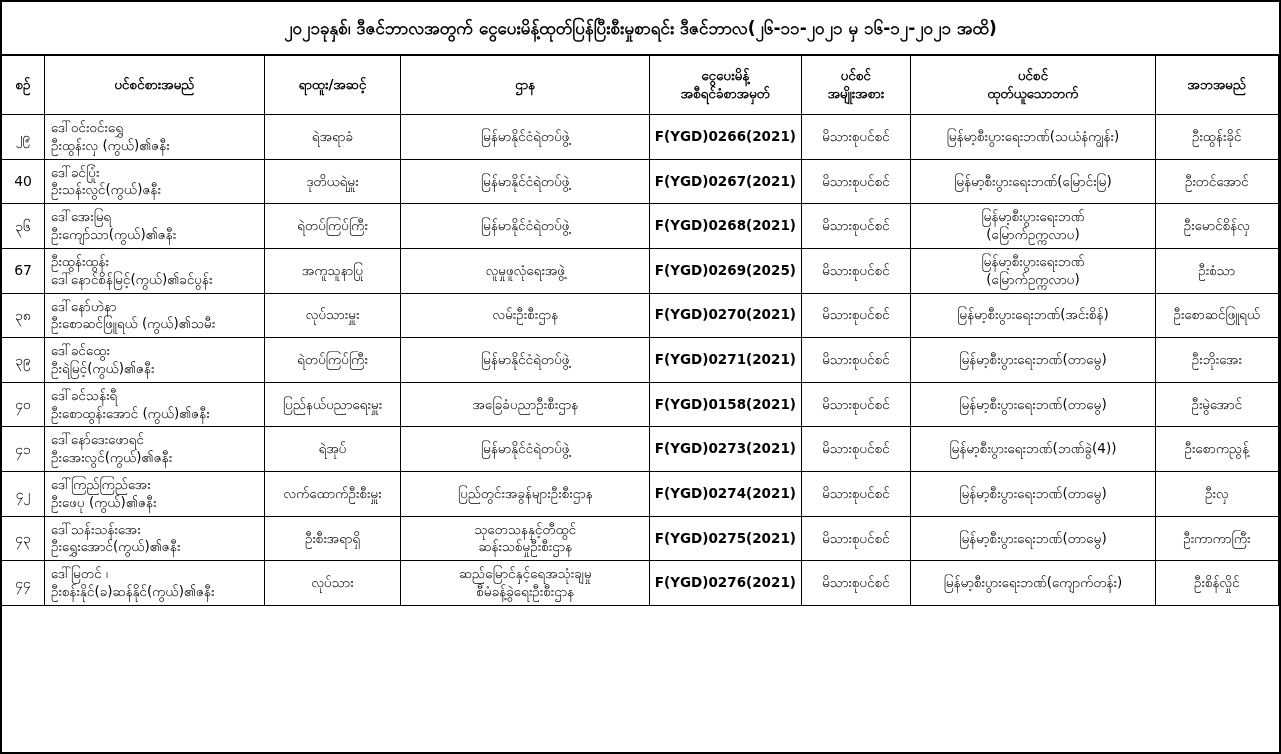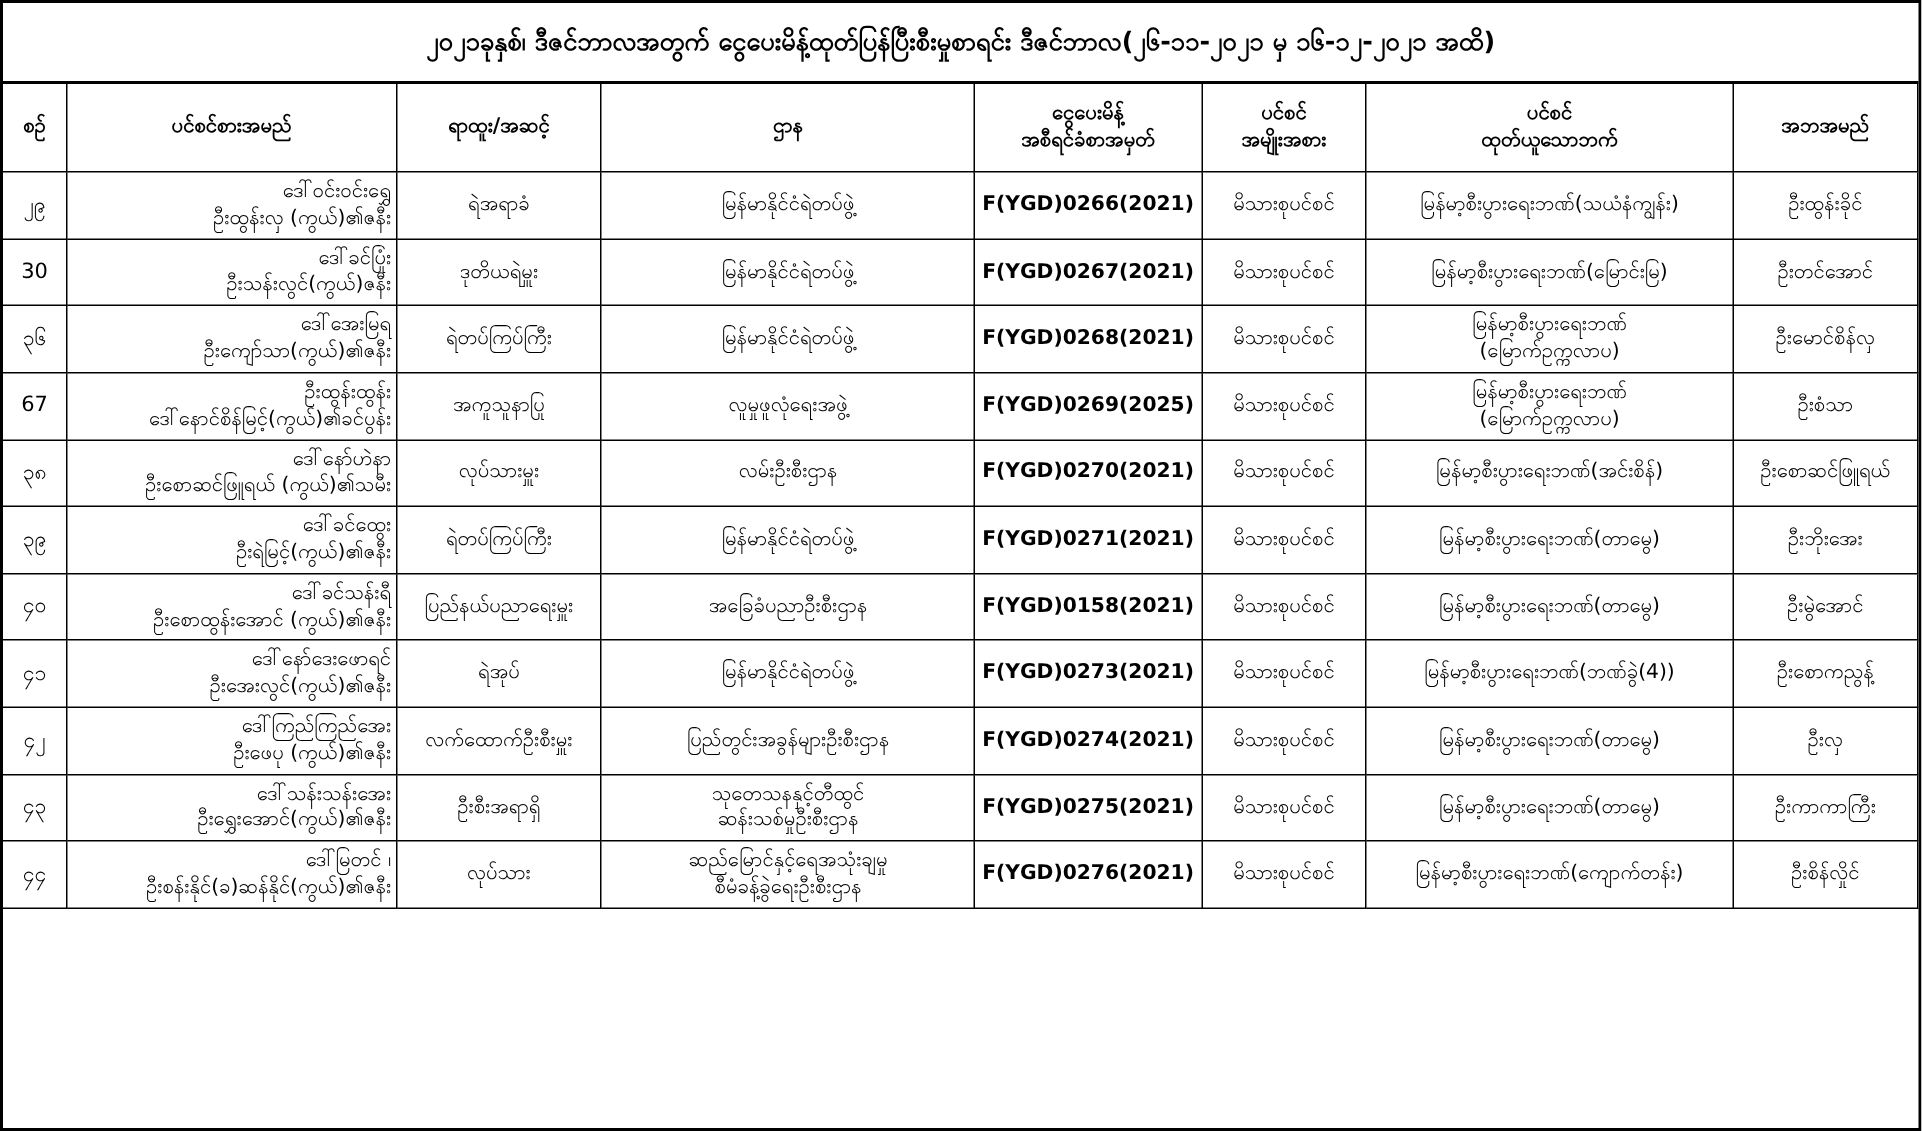--- a/index.html
+++ b/index.html
@@ -58,21 +58,21 @@
   th:first-child, td:first-child {
     border-left: none;
   }
   tr.header-row th {
     font-weight: bold;
     font-size: 13.5px;
     padding: 6px 2px;
     height: 46px;
   }
   td.cell-no { font-size: 14px; margin-top: 20px; }
-  td.cell-name { text-align: right; padding-left: 6px; font-size: 13.5px; }
+  td.cell-name { text-align: left; padding-left: 6px; font-size: 13.5px; }
   td.cell-regno { font-weight: bold; font-size: 13.5px; margin-left: 12px; }
   .two-line { display: block; }
   col.c-no      { width: 38px; }
   col.c-name    { width: 196px; }
   col.c-rank    { width: 122px; }
   col.c-dept    { width: 222px; }
   col.c-regno   { width: 135px; }
   col.c-type    { width: 98px; }
   col.c-bank    { width: 218px; }
   col.c-father  { width: 110px; }
@@ -132,21 +132,21 @@
           <td>မြန်မာနိုင်ငံရဲတပ်ဖွဲ့</td>
           <td class="cell-regno">F(YGD)0266(2021)</td>
           <td>မိသားစုပင်စင်</td>
           <td>
             <span class="two-line">မြန်မာ့စီးပွားရေးဘဏ်(သယံနံကျွန်း)</span>
             <span class="two-line"></span>
           </td>
           <td>ဦးထွန်းခိုင်</td>
         </tr>
         <tr>
-          <td class="cell-no">30</td>
+          <td class="cell-no">40</td>
           <td class="cell-name">
             <span class="two-line">ဒေါ်ခင်ပြုံး</span>
             <span class="two-line">ဦးသန်းလွင်(ကွယ်)ဇနီး</span>
           </td>
           <td>ဒုတိယရဲမှူး</td>
           <td>မြန်မာနိုင်ငံရဲတပ်ဖွဲ့</td>
           <td class="cell-regno">F(YGD)0267(2021)</td>
           <td>မိသားစုပင်စင်</td>
           <td>
             <span class="two-line">မြန်မာ့စီးပွားရေးဘဏ်(မြောင်းမြ)</span>

